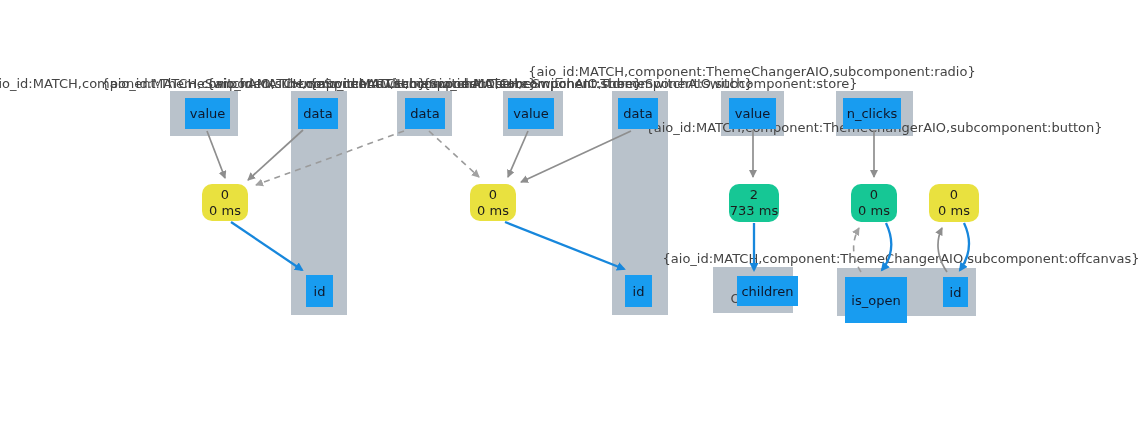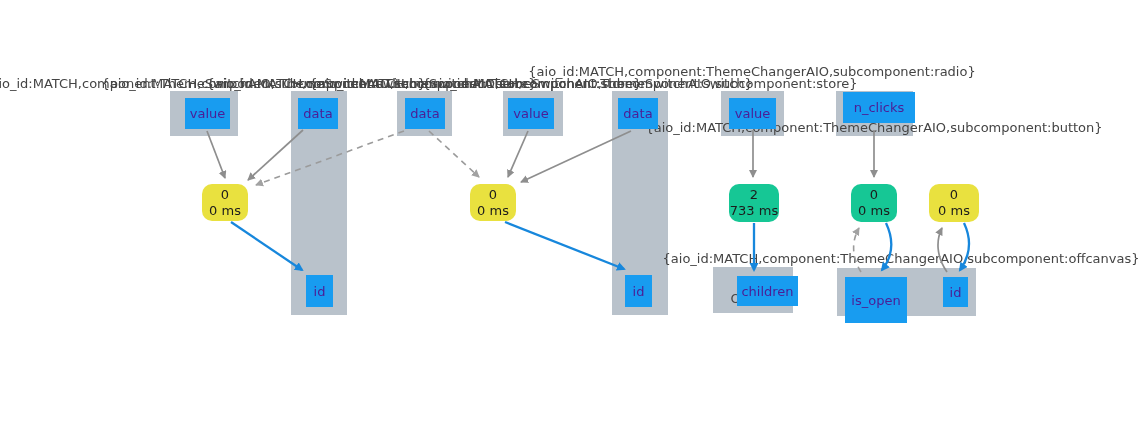--- a/index.html
+++ b/index.html
@@ -25,21 +25,21 @@
     line-height:15px;
   }
   #edges{
     position:absolute;left:0;top:0;
     z-index:3;
     pointer-events:none;
   }
   .prop-node{
     position:absolute;
     background:#189cf0;
-    color:#4c1d95;
+    color:#0f172a;
     font-size:13px;
     display:flex;align-items:center;justify-content:center;
     z-index:4;
     cursor:pointer;
   }
   .cb-node{
     position:absolute;
     border-radius:10px;
     display:flex;flex-direction:column;align-items:center;justify-content:center;
     font-size:13px;
@@ -111,21 +111,21 @@
         <path d="M964,223 C972,240 970,256 960,270" class="edge edge-output" marker-end="url(#arrow-blue)"></path>
       </g>
   </svg>
   <div id="nodes-layer">
       <div class="prop-node" style="left: 185px; top: 98px; width: 45px; height: 31px;">value</div>
       <div class="prop-node" style="left: 298px; top: 98px; width: 40px; height: 31px;">data</div>
       <div class="prop-node" style="left: 405px; top: 98px; width: 40px; height: 31px;">data</div>
       <div class="prop-node" style="left: 508px; top: 98px; width: 46px; height: 31px;">value</div>
       <div class="prop-node" style="left: 618px; top: 98px; width: 40px; height: 31px;">data</div>
       <div class="prop-node" style="left: 729px; top: 98px; width: 47px; height: 31px;">value</div>
-      <div class="prop-node" style="left: 843px; top: 92px; width: 72px; height: 31px;">n_clicks</div>
+      <div class="prop-node" style="left: 843px; top: 98px; width: 58px; height: 31px;">n_clicks</div>
       <div class="prop-node" style="left: 306px; top: 275px; width: 27px; height: 32px;">id</div>
       <div class="prop-node" style="left: 625px; top: 275px; width: 27px; height: 32px;">id</div>
       <div class="prop-node" style="left: 737px; top: 276px; width: 61px; height: 30px;">children</div>
       <div class="prop-node" style="left: 845px; top: 277px; width: 62px; height: 46px;">is_open</div>
       <div class="prop-node" style="left: 943px; top: 277px; width: 25px; height: 30px;">id</div>
       <div class="cb-node cb-idle" style="left: 202px; top: 184px; width: 46px; height: 37px;">
         <span>0</span>
         <span>0 ms</span>
       </div>
       <div class="cb-node cb-idle" style="left: 470px; top: 184px; width: 46px; height: 37px;">

